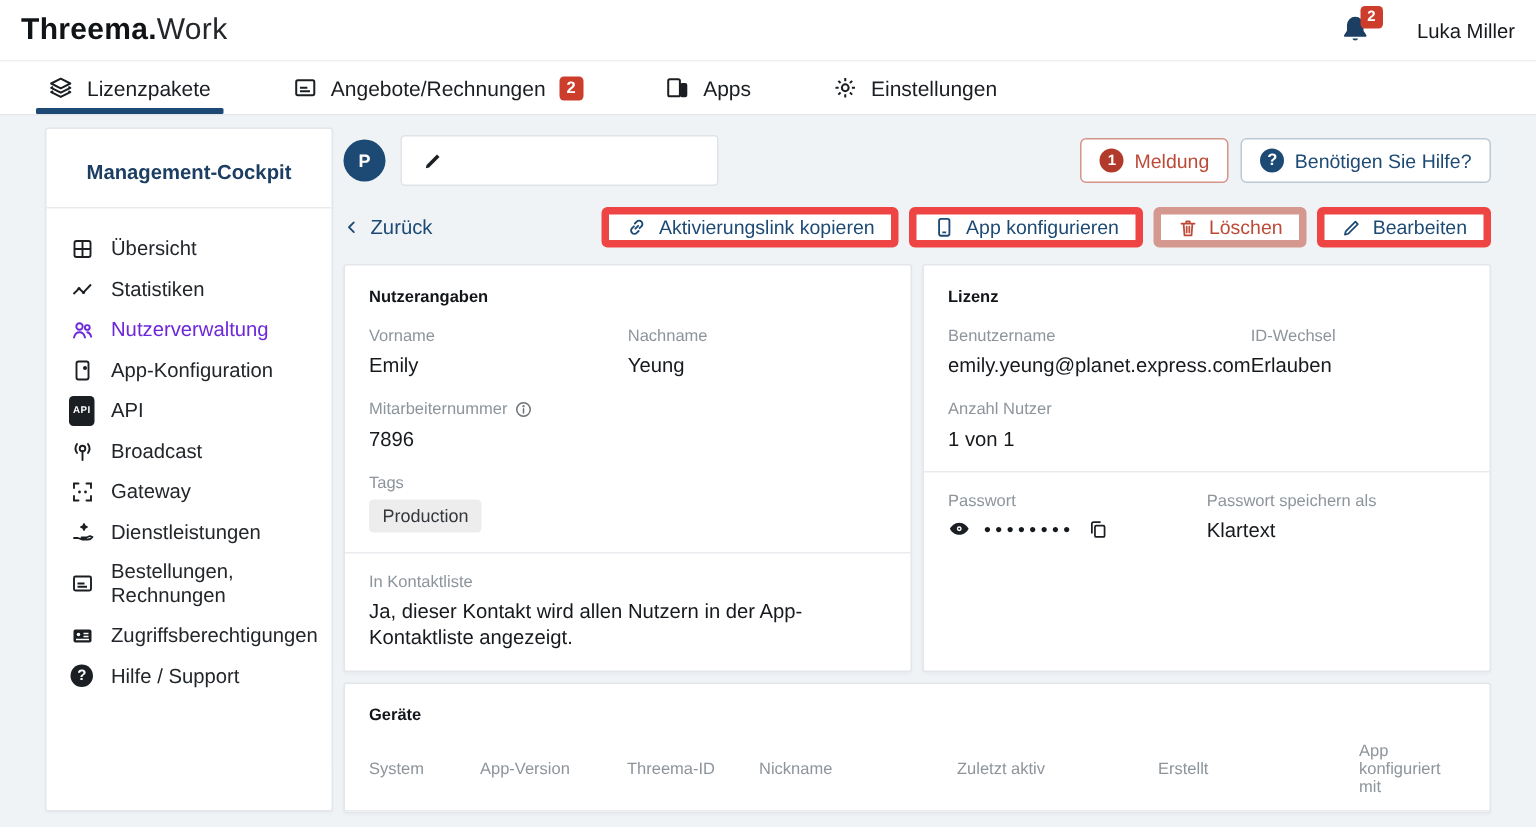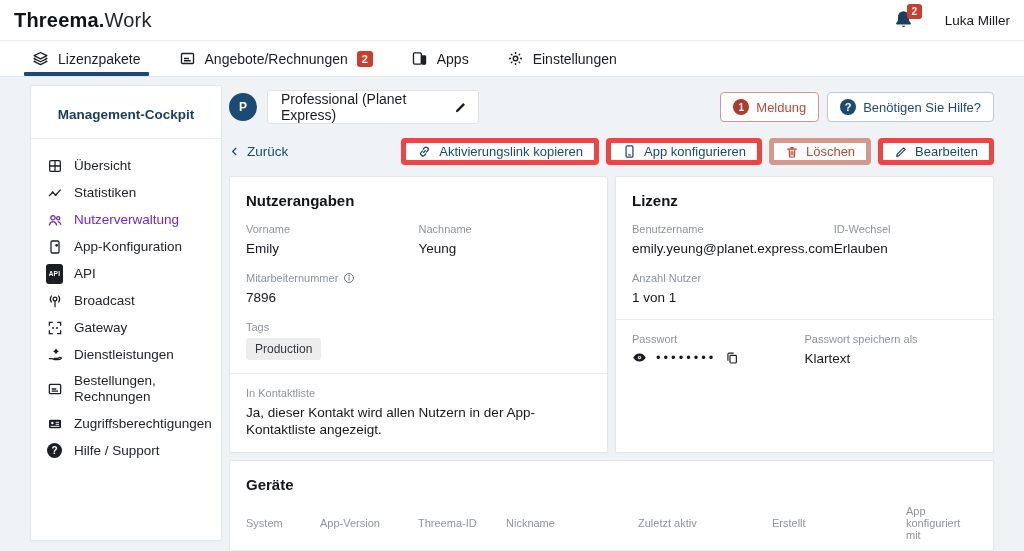--- a/index.html
+++ b/index.html
@@ -25,21 +25,21 @@
   .bell-badge {
     position:absolute; top:-5px; right:-7px; background:#cd3d2c; color:#fff;
     font-size:10px; font-weight:700; min-width:15px; height:15px; border-radius:3px;
     display:flex; align-items:center; justify-content:center; padding:0 3px;
   }
   .user-name { font-size:13.5px; color:#16191d; }
 
   
   .tabbar {
     height:36px; background:#fff; border-bottom:1px solid #e3e6e9;
-    display:flex; align-items:stretch; padding:0 30px; gap:34px;
+    display:flex; align-items:stretch; padding:0 30px; gap:50px;
   }
   .tab {
     display:flex; align-items:center; gap:9px; font-size:14px; color:#1a1e22;
     position:relative; cursor:pointer; padding:0 2px;
   }
   .tab.active::after {
     content:""; position:absolute; left:-6px; right:-6px; bottom:0; height:4px;
     background:#1c4a74; border-radius:1px;
   }
   .tab-badge {
@@ -117,21 +117,21 @@
   .toolbar-right { margin-left:auto; display:flex; gap:7px; }
   .btn-tool { border:5px solid #ef4444; color:#1c4a74; height:27px; padding:0 11px; }
   .btn-tool.danger { border-color:#d5988e; color:#bd4936; }
 
   
   .cards-row { display:flex; gap:7px; margin-top:11px; }
   .card {
     background:#fff; border:1px solid #e3e6ea; border-radius:2px;
     box-shadow:0 1px 2px rgba(20,30,40,.04); flex:1; padding:15px 16px 14px; min-width:0;
   }
-  .card-title { font-size:15px; font-weight:700; color:#121519; margin-bottom:14px; }
+  .card-title { font-size:11px; font-weight:700; color:#121519; margin-bottom:14px; }
   .field-grid { display:grid; grid-template-columns:1fr 1fr; margin-bottom:15px; }
   .f-label { font-size:11px; color:#8d949b; margin-bottom:5px; display:flex; align-items:center; gap:5px; }
   .f-value { font-size:13.5px; color:#16191d; line-height:17px; }
   .tag-chip {
     display:inline-block; background:#ededee; border-radius:3px; font-size:12px;
     color:#33383d; padding:4px 9px;
   }
   .card-divider { border-top:1px solid #e9ebee; margin:13px -16px 13px; }
   .pw-row { display:flex; align-items:center; gap:9px; }
   .pw-dots { font-size:13px; letter-spacing:3px; color:#16191d; line-height:14px; }
@@ -314,21 +314,20 @@
         <span>Hilfe / Support</span>
       </div>
     </div>
   </div>
 
   <div class="main">
 
     <div class="pkg-row">
       <div class="avatar">P</div>
       <div class="pkg-select">
-        <span class="pkg-name">Professional (Planet Express)</span>
         <span class="icon-btn">
           <svg width="15" height="15" viewBox="0 0 24 24" fill="#1b1f23">
             <path d="m4.5 19.5.9-3.6L16.5 4.8l2.7 2.7L8.1 18.6l-3.6.9z"></path>
           </svg>
         </span>
       </div>
       <div class="pkg-row-right">
         <button class="btn btn-alert">
           <span class="alert-badge">1</span>
           <span>Meldung</span>

